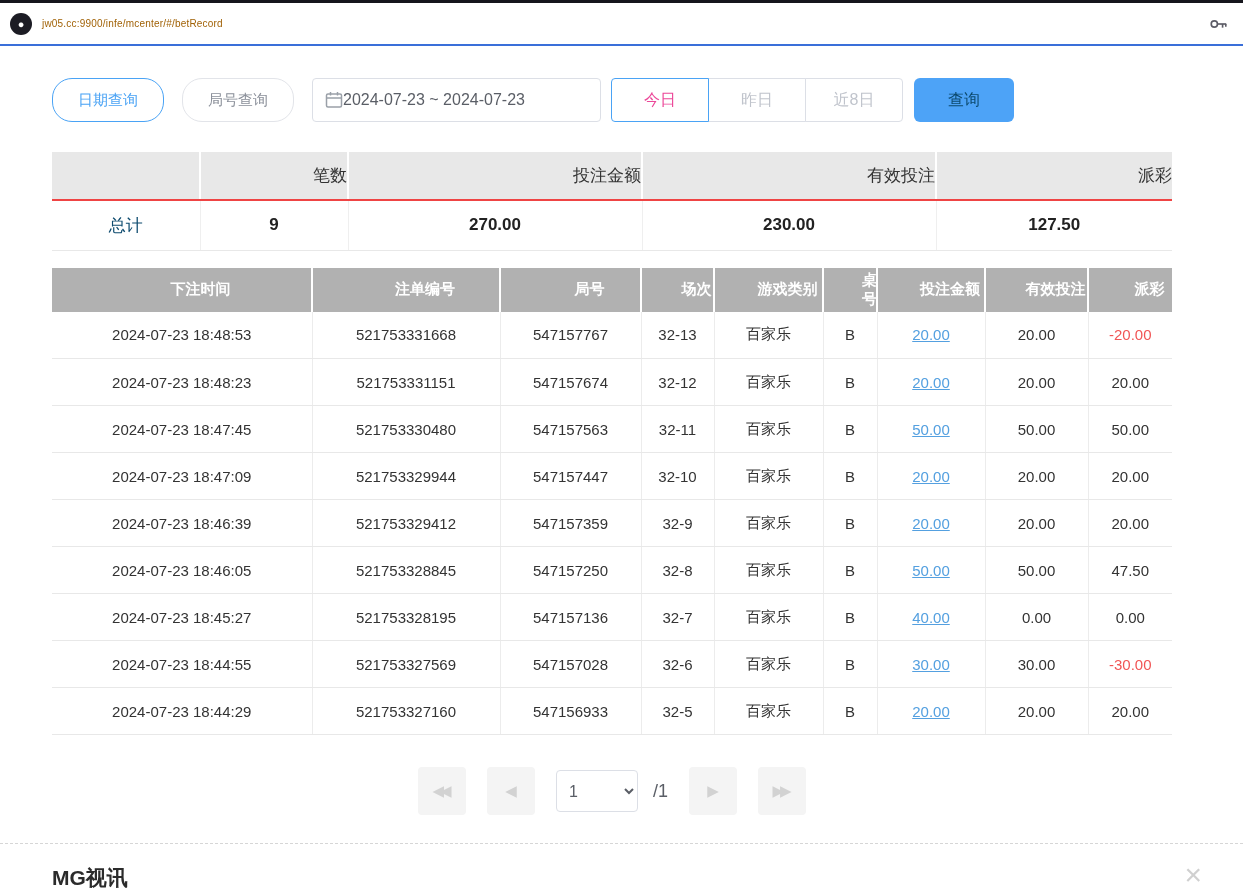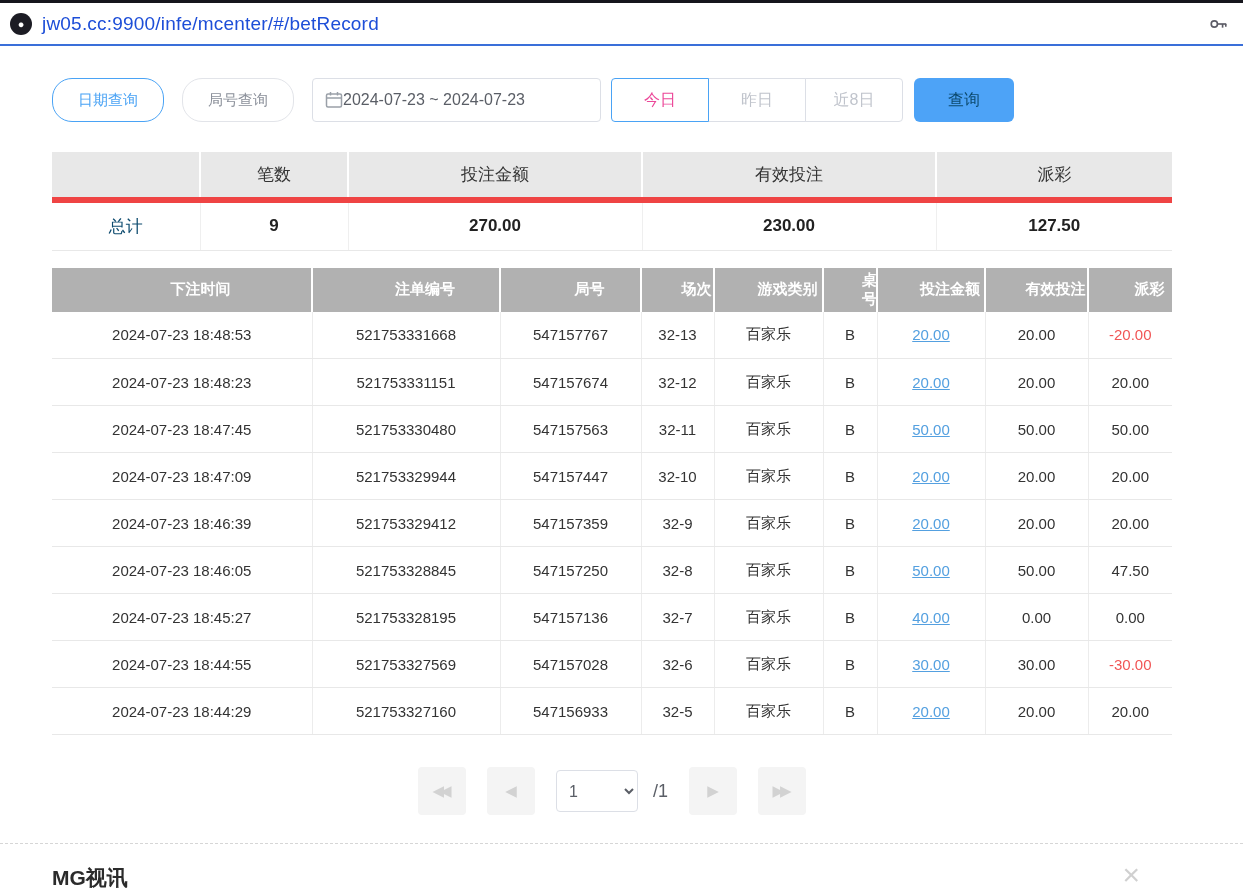--- a/index.html
+++ b/index.html
@@ -21,21 +21,21 @@
     padding: 0 14px 0 10px;
     gap: 10px;
   }
   .favicon {
     width: 22px; height: 22px; border-radius: 50%;
     background: #1c1c24;
     display: flex; align-items: center; justify-content: center;
     color: #fff; font-size: 11px; font-weight: bold;
     flex: 0 0 auto;
   }
-  .url-text { font-size: 19px; color: #1d4ed8; letter-spacing: 0.2px; }
+  .url-text { font-size: 10px; color: #a16207; letter-spacing: 0.2px; }
   .key-icon { margin-left: auto; flex: 0 0 auto; display: flex; }
 
   
   .content { padding: 0 71px 0 52px; }
 
   .filter-row {
     margin-top: 32px;
     display: flex;
     align-items: center;
   }
@@ -84,22 +84,22 @@
   }
 
   
   table { border-collapse: collapse; table-layout: fixed; }
   .summary-table { width: 1120px; margin-top: 30px; }
   .summary-table th {
     background: #e8e8e8;
     height: 48px;
     font-size: 17px; font-weight: 400; color: #333;
     border-right: 2px solid #fff;
-    border-bottom: 6px solid #ef4444;
-    text-align: center;
+    border-bottom: 2px solid #ef4444;
+    text-align: right;
   }
   .summary-table th:last-child { border-right: none; }
   .summary-table td {
     height: 50px;
     text-align: center;
     font-size: 17px; font-weight: 600; color: #222;
     border-right: 1px solid #efefef;
     border-bottom: 1px solid #e8e8e8;
     background: #fff;
   }
@@ -147,21 +147,21 @@
     font-size: 16px; color: #5a5e66;
     padding: 0 8px; background: #fff;
     font-family: "Liberation Sans", sans-serif;
   }
   .page-total { font-size: 18px; color: #5a5e66; margin-left: -6px; }
 
   
   .footer-divider { border-top: 1px dashed #d6d6d6; margin-top: 28px; }
   .footer-row {
     display: flex; align-items: flex-start; justify-content: space-between;
-    padding: 20px 103px 0 52px;
+    padding: 20px 41px 0 52px;
   }
   .footer-title { font-size: 21px; font-weight: 700; color: #2b2b2b; }
   .collapse-icon { font-size: 30px; color: #d0d0d0; line-height: 22px; cursor: pointer; }
 
   .cal-icon svg, .key-icon svg { display: block; }
 </style>
 </head>
 <body>
 
 <div class="topbar">

